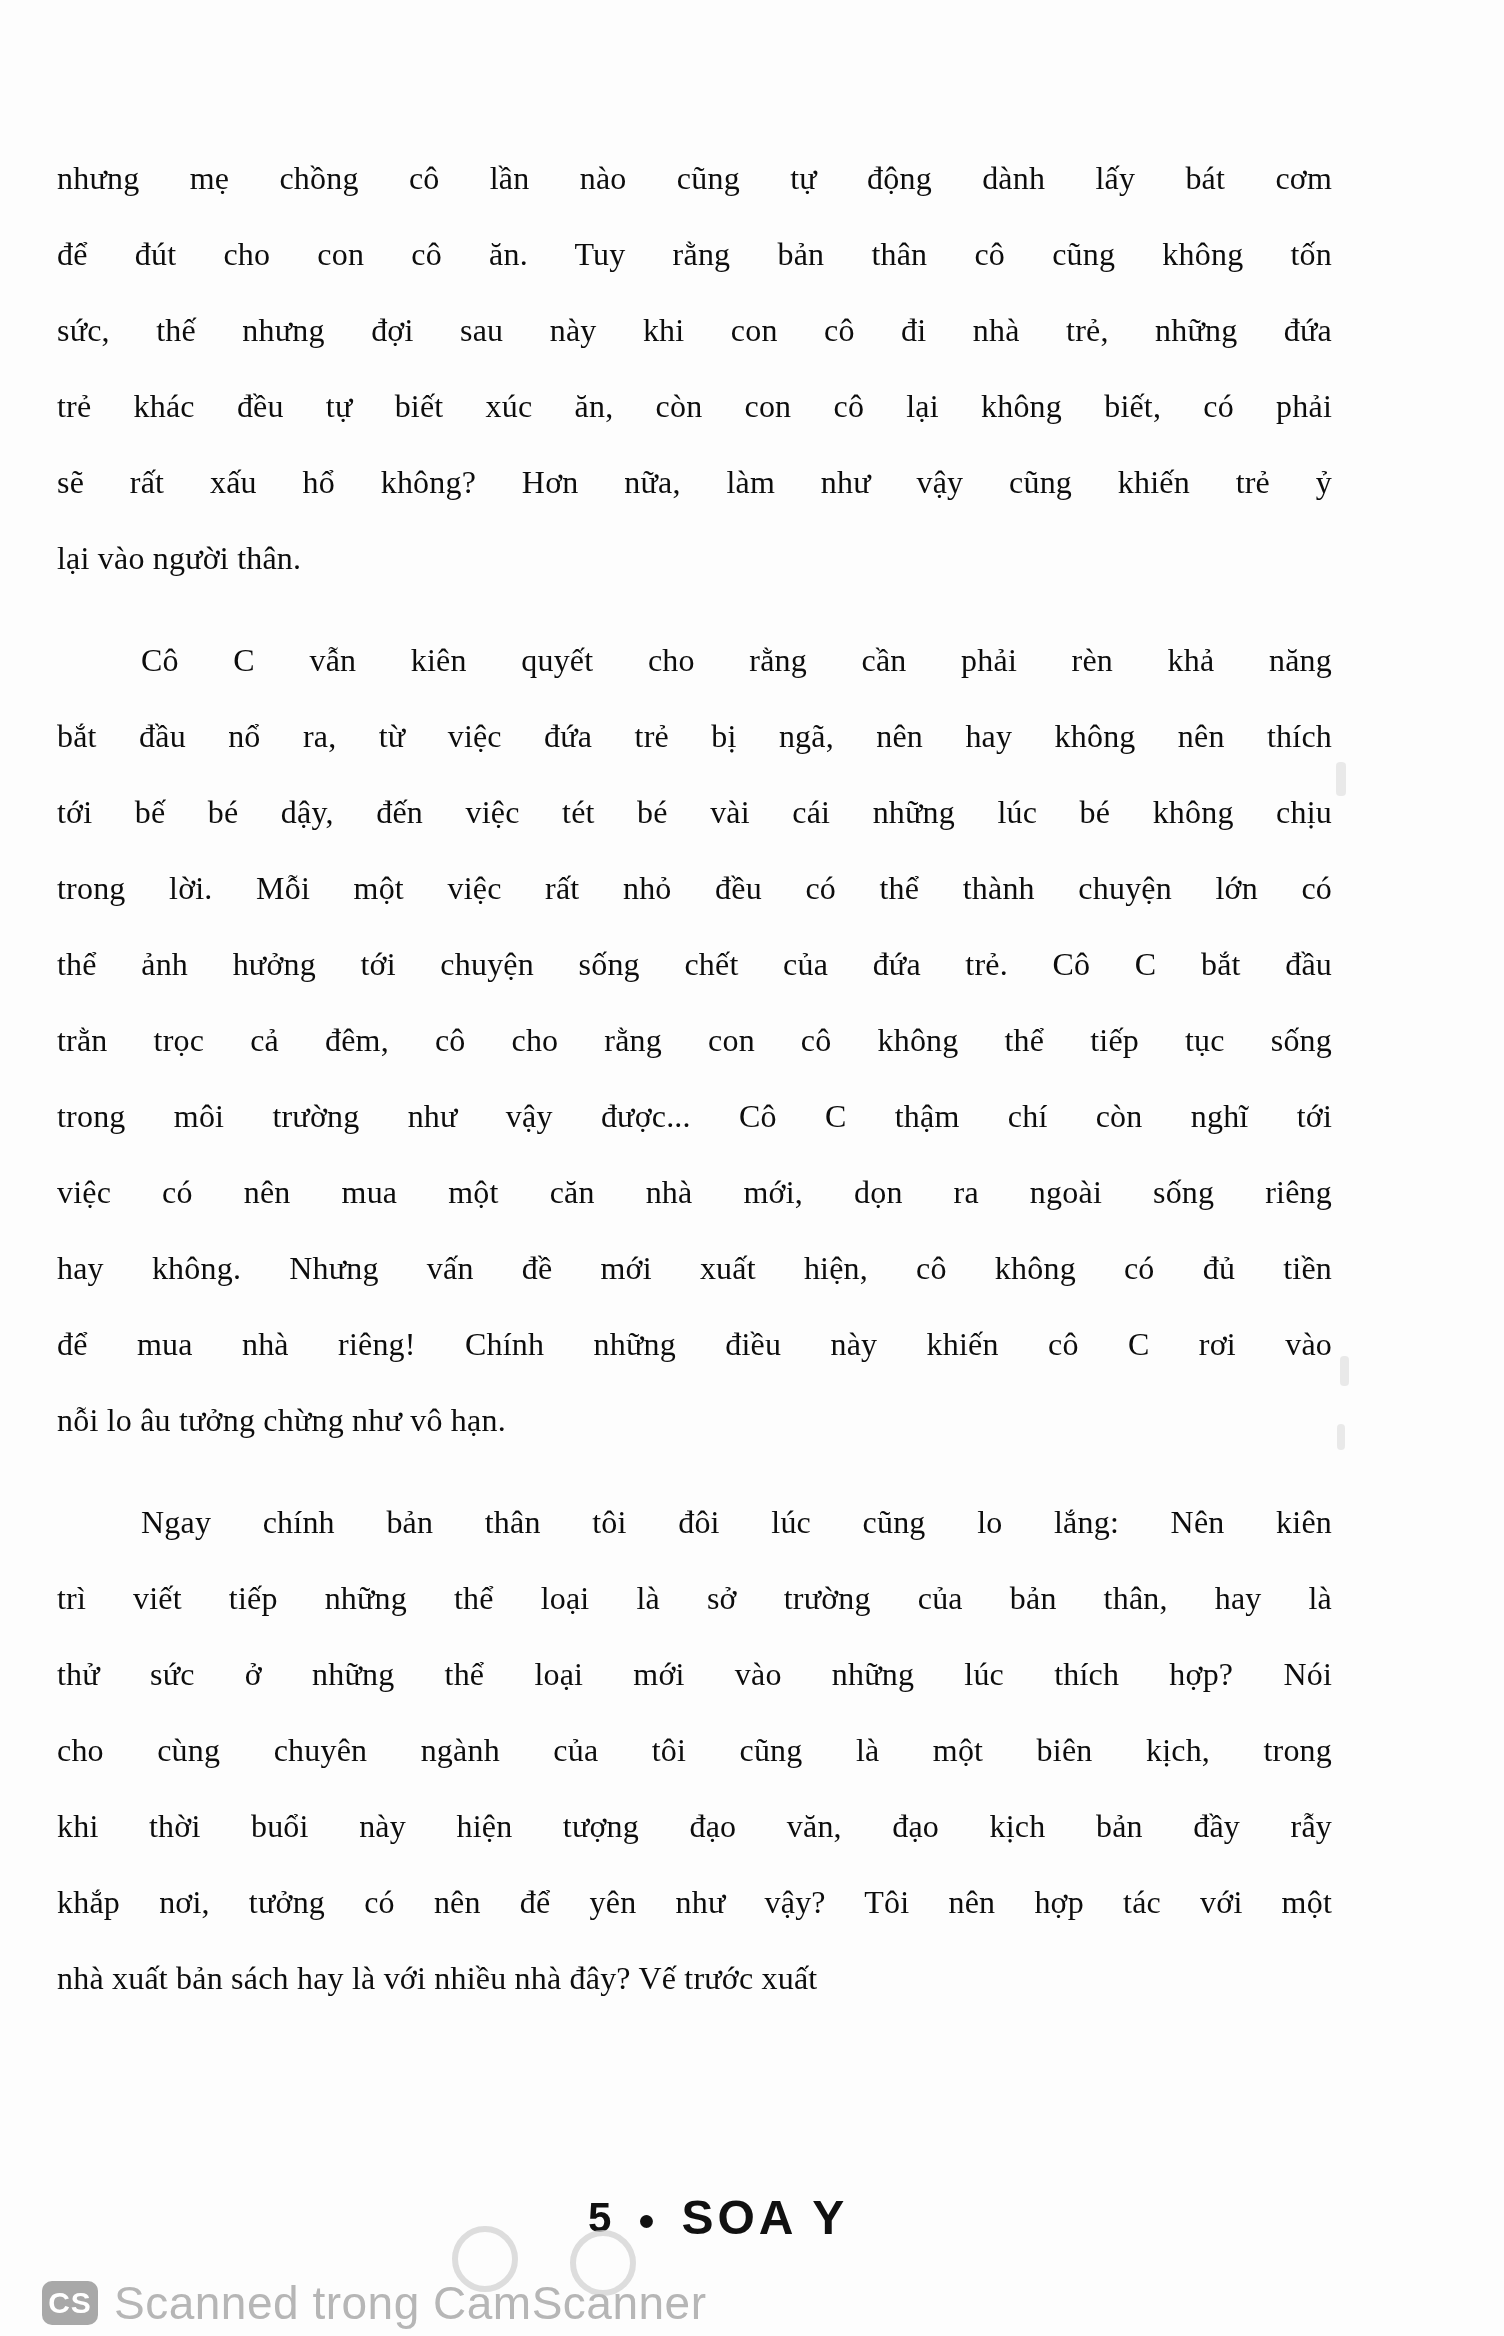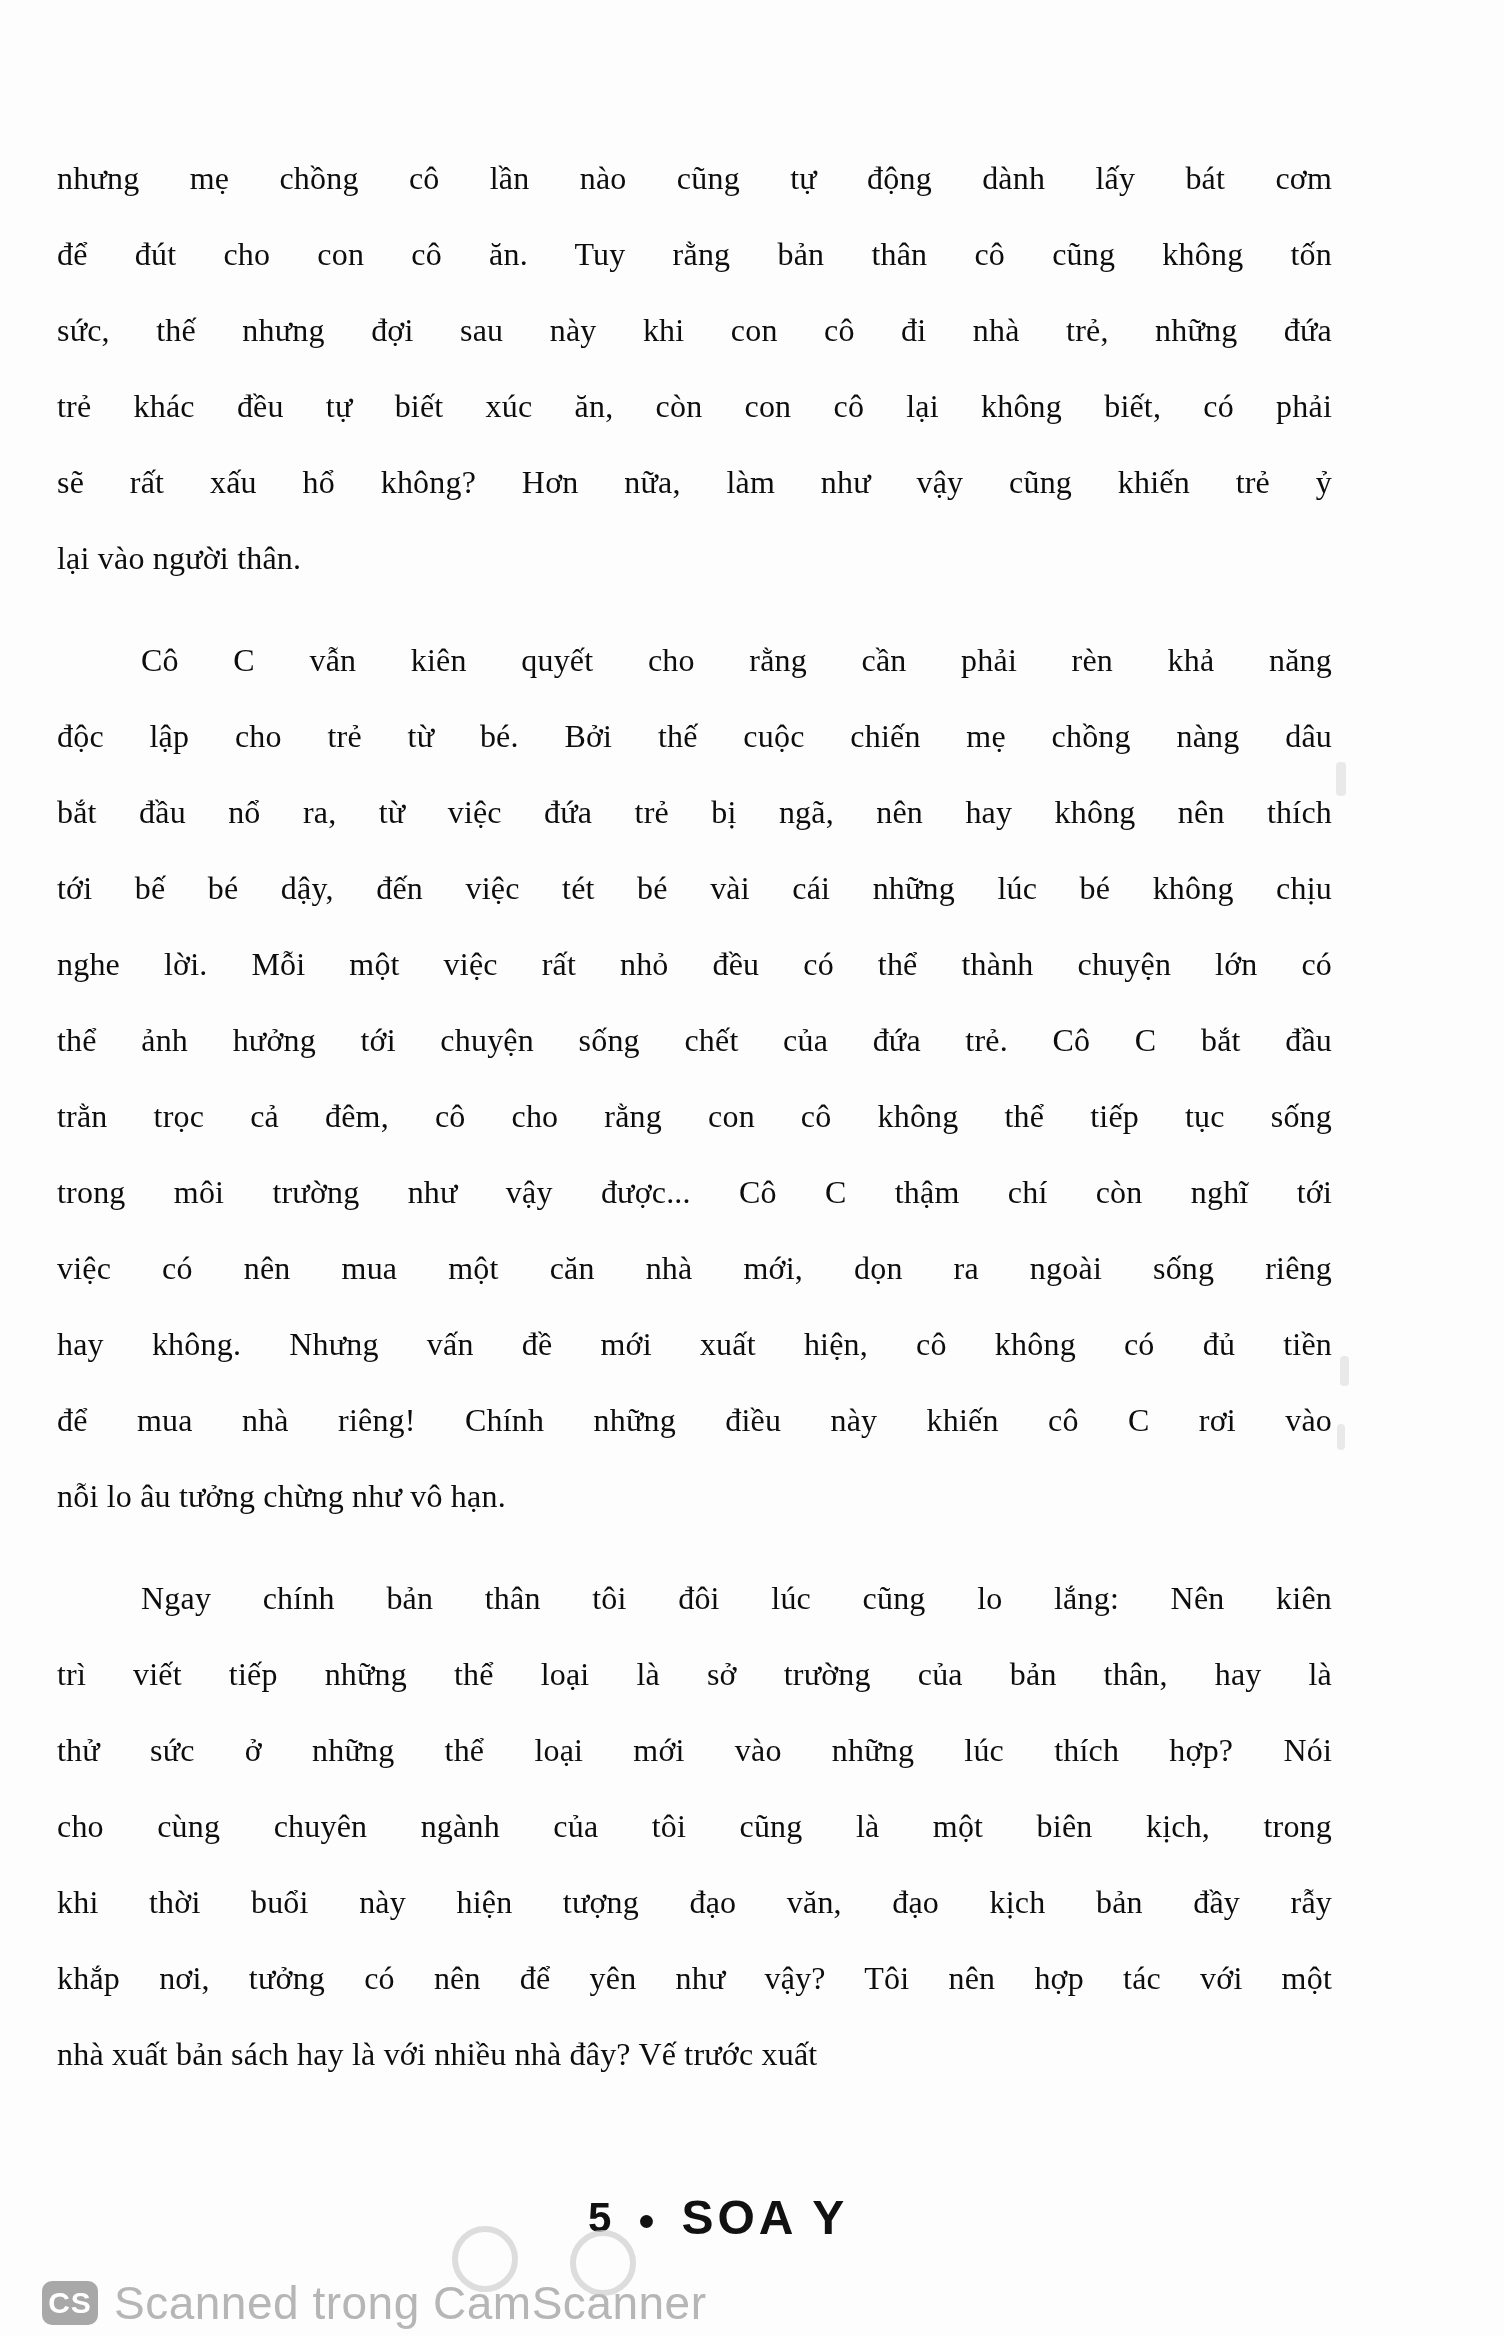--- a/index.html
+++ b/index.html
@@ -100,24 +100,23 @@
       <div class="paragraph">
         <div class="line">nhưng mẹ chồng cô lần nào cũng tự động dành lấy bát cơm</div>
         <div class="line">để đút cho con cô ăn. Tuy rằng bản thân cô cũng không tốn</div>
         <div class="line">sức, thế nhưng đợi sau này khi con cô đi nhà trẻ, những đứa</div>
         <div class="line">trẻ khác đều tự biết xúc ăn, còn con cô lại không biết, có phải</div>
         <div class="line">sẽ rất xấu hổ không? Hơn nữa, làm như vậy cũng khiến trẻ ỷ</div>
         <div class="line para-end">lại vào người thân.</div>
       </div>
       <div class="paragraph indented">
         <div class="line">Cô C vẫn kiên quyết cho rằng cần phải rèn khả năng</div>
-        <div class="line">độc lập cho trẻ từ bé. Bởi thế cuộc chiến mẹ chồng nàng dâu</div>
         <div class="line">bắt đầu nổ ra, từ việc đứa trẻ bị ngã, nên hay không nên thích</div>
         <div class="line">tới bế bé dậy, đến việc tét bé vài cái những lúc bé không chịu</div>
-        <div class="line">nghe lời. Mỗi một việc rất nhỏ đều có thể thành chuyện lớn có</div>
+        <div class="line">trong lời. Mỗi một việc rất nhỏ đều có thể thành chuyện lớn có</div>
         <div class="line">thể ảnh hưởng tới chuyện sống chết của đứa trẻ. Cô C bắt đầu</div>
         <div class="line">trằn trọc cả đêm, cô cho rằng con cô không thể tiếp tục sống</div>
         <div class="line">trong môi trường như vậy được... Cô C thậm chí còn nghĩ tới</div>
         <div class="line">việc có nên mua một căn nhà mới, dọn ra ngoài sống riêng</div>
         <div class="line">hay không. Nhưng vấn đề mới xuất hiện, cô không có đủ tiền</div>
         <div class="line">để mua nhà riêng! Chính những điều này khiến cô C rơi vào</div>
         <div class="line para-end">nỗi lo âu tưởng chừng như vô hạn.</div>
       </div>
       <div class="paragraph indented">
         <div class="line">Ngay chính bản thân tôi đôi lúc cũng lo lắng: Nên kiên</div>

